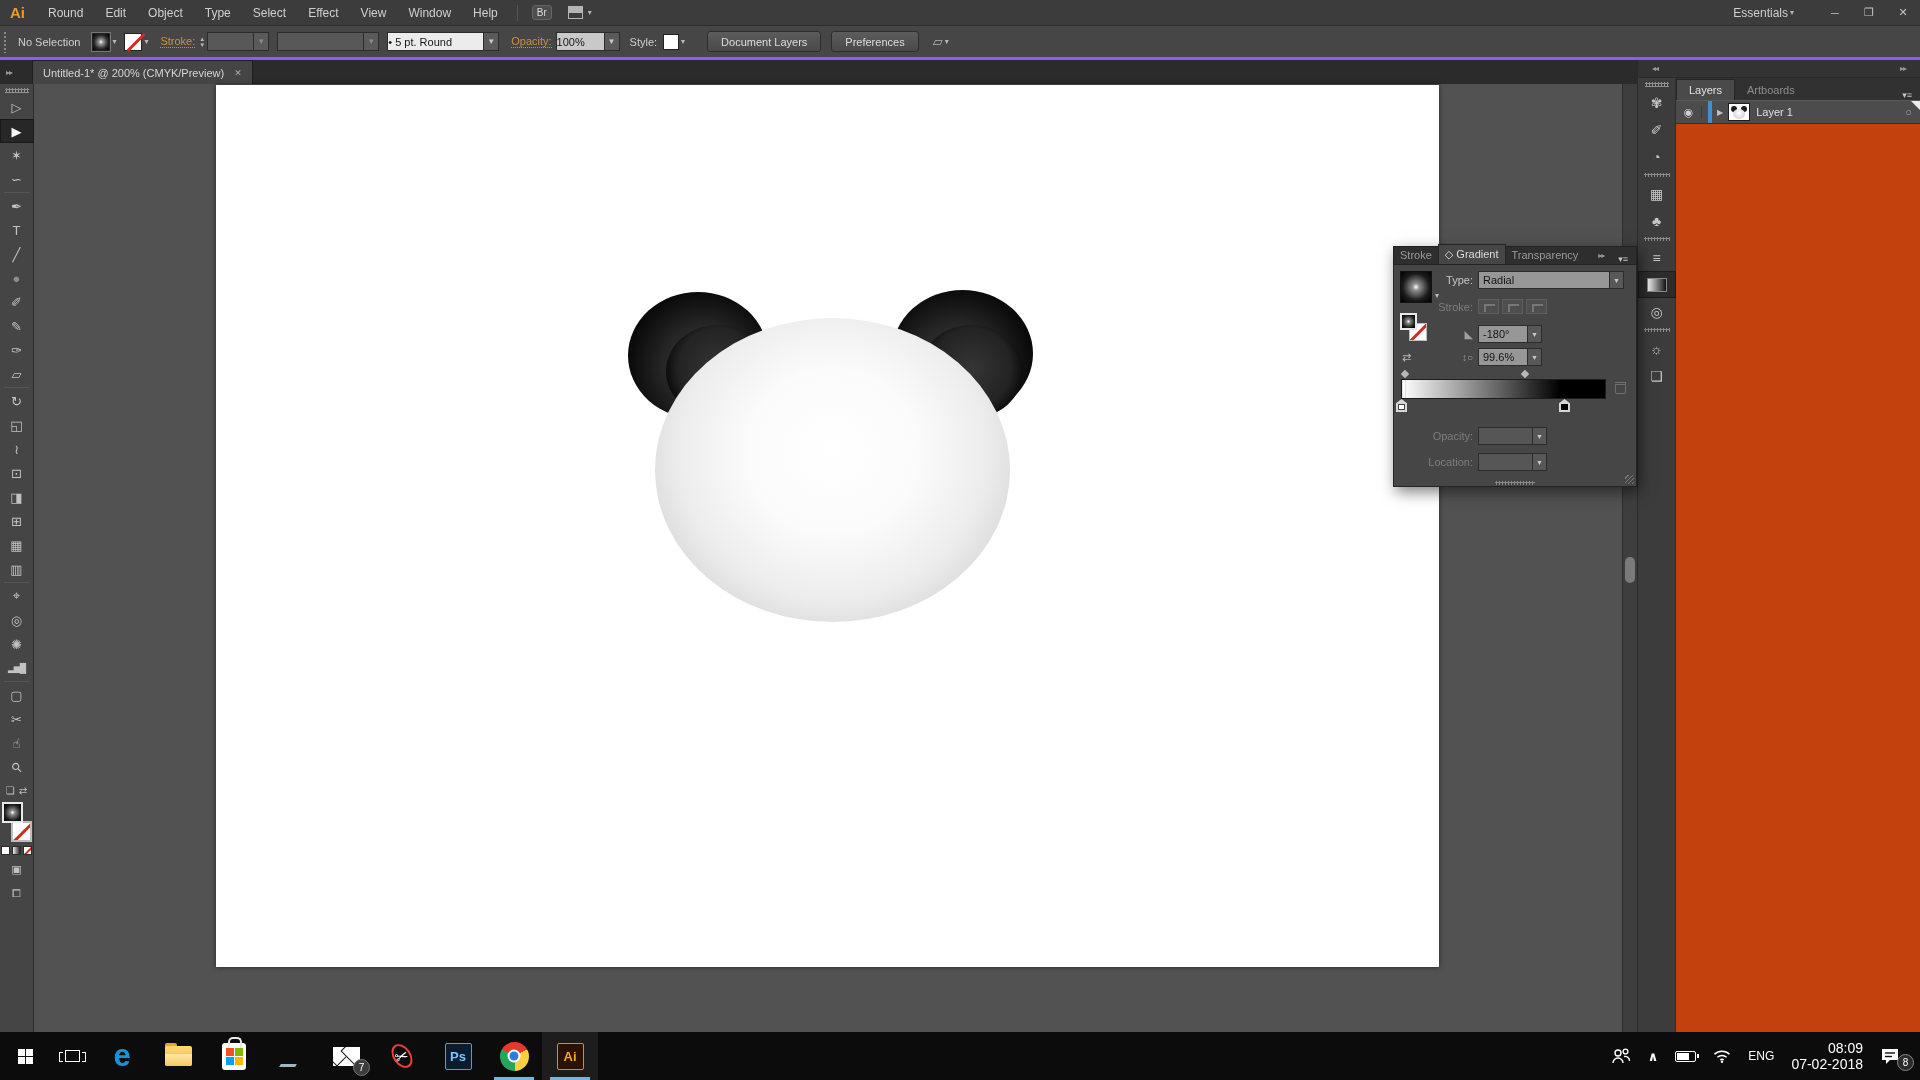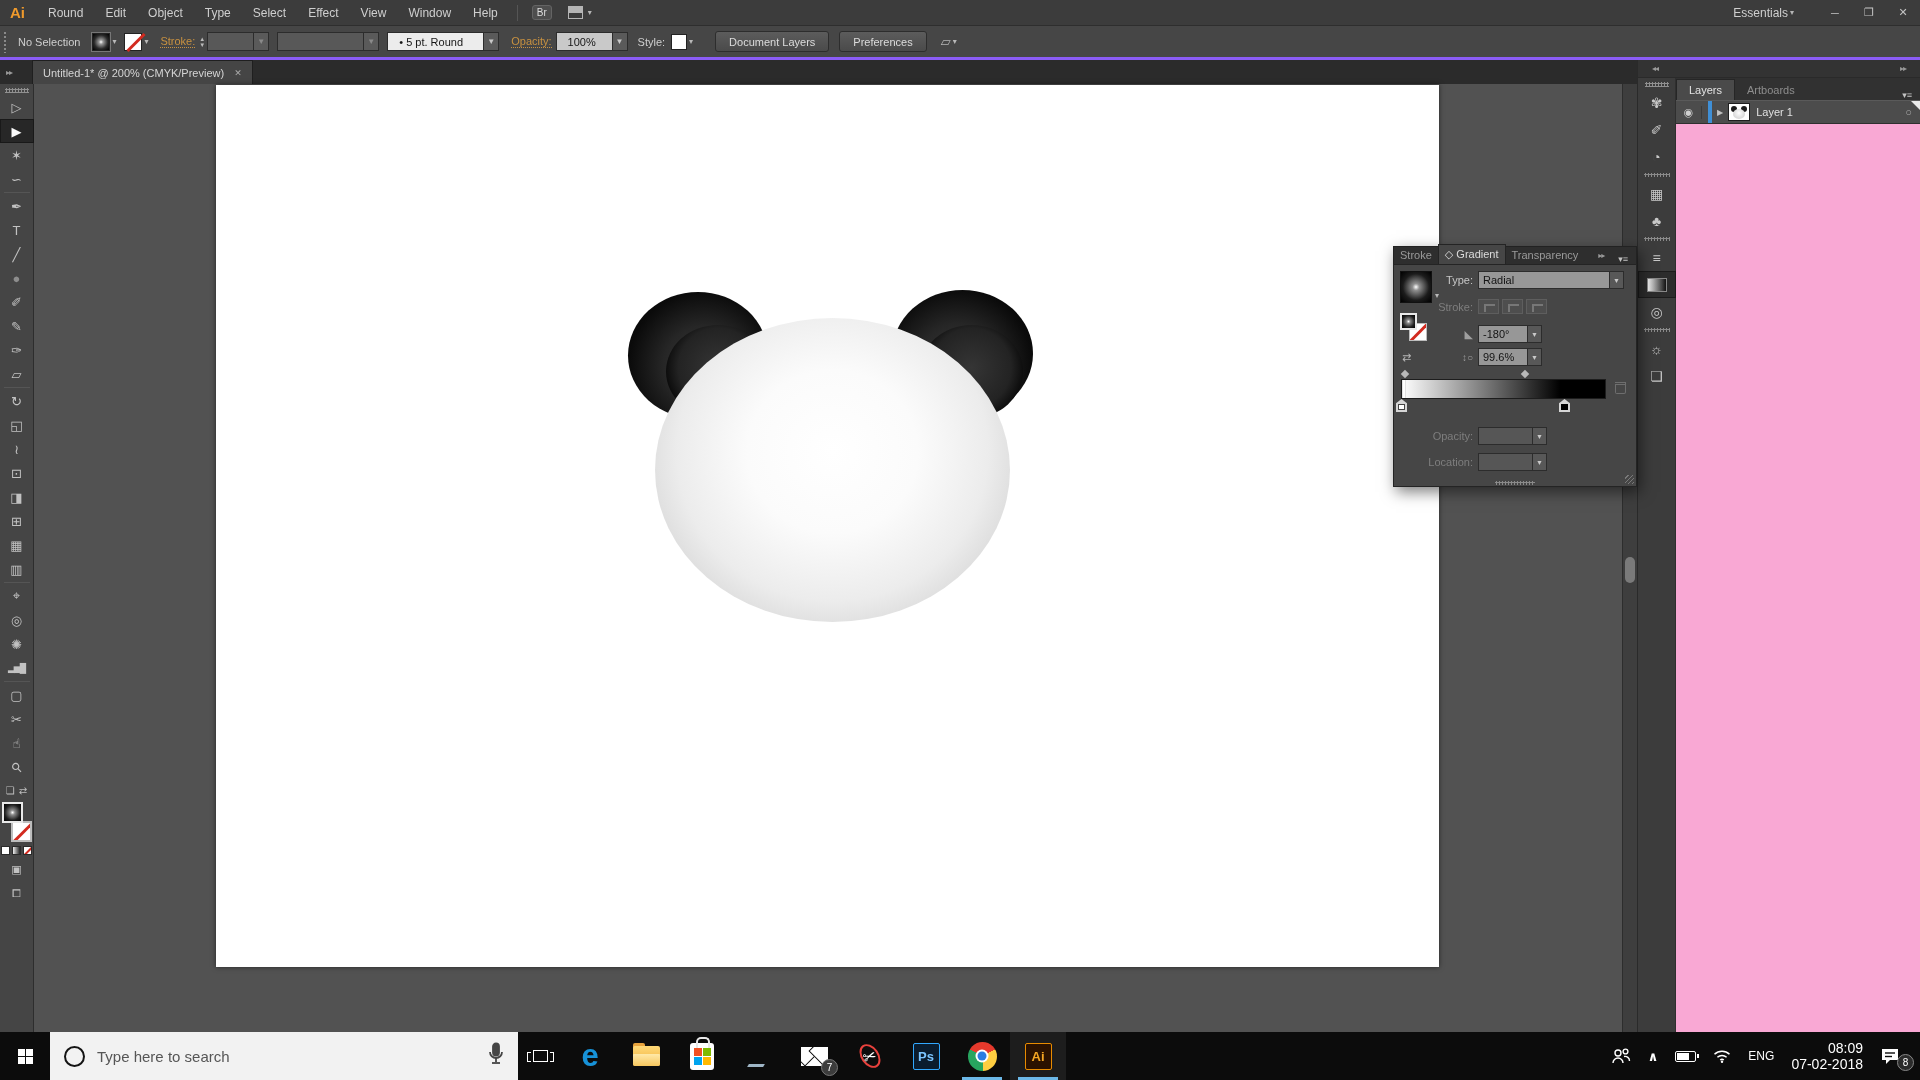--- a/index.html
+++ b/index.html
@@ -27,21 +27,21 @@
   .swatch{width:18px;height:18px;border:1px solid #222;position:relative}
   .swatch.fill-grad{background:radial-gradient(circle at 50% 50%,#fff 0%,#9a9a9a 18%,#2a2a2a 60%,#000 100%);outline:1px solid #777}
   .swatch.stroke-none{background:#fff}
   .swatch.stroke-none:before{content:"";position:absolute;left:-1px;top:7px;width:24px;height:3px;
     background:#d22a1f;transform:rotate(-45deg)}
   .mini-caret{font-size:8px;color:#b9b9b9;margin:0 8px 0 2px}
   .amber-link{color:#c89140;border-bottom:1px dotted #c89140;margin:0 4px;cursor:pointer}
   .stepper{display:flex;flex-direction:column;font-size:6px;color:#bbb;line-height:6px;margin-right:2px}
   .dd{display:flex;height:19px;align-items:stretch;margin-right:8px}
   .dd .val{background:#c9c9c9;color:#161616;border:1px solid #2c2c2c;border-right:none;
-    display:flex;align-items:center;padding:0 11px}
+    display:flex;align-items:center;padding:0 0}
   .dd .arr{width:16px;background:#5a5a5a;border:1px solid #2c2c2c;color:#c9c9c9;font-size:8px;
     display:flex;align-items:center;justify-content:center}
   .dd.dis .val{background:#585858;color:#585858}
   .dd.dis .arr{color:#8a8a8a}
   .dd.white .val{background:#ececec}
   .push-btn{background:linear-gradient(#5c5c5c,#4a4a4a);border:1px solid #2d2d2d;border-radius:3px;
     height:21px;color:#dcdcdc;padding:0 13px;display:flex;align-items:center;margin-right:10px;cursor:pointer}
   
   #tabbar{position:absolute;left:0;top:60px;width:1920px;height:24px;background:#2b2b2b;
     display:flex;align-items:flex-end;color:#d5d5d5;font-size:11px}
@@ -87,21 +87,21 @@
   #dock-head{height:18px;background:#333;display:flex;align-items:center;justify-content:space-between;
     padding:0 8px;border-bottom:1px solid #2a2a2a}
   #icon-strip{position:absolute;left:0;top:18px;width:38px;bottom:0;border-right:1px solid #2f2f2f;
     display:flex;flex-direction:column;align-items:center}
   .dicon{width:38px;height:27px;display:flex;align-items:center;justify-content:center;
     font-size:14px;color:#c8c8c8;cursor:pointer}
   .dicon.active{background:#2c2c2c;box-shadow:inset 0 0 0 1px #1c1c1c}
   .dgrad{width:20px;height:14px;border:1px solid #888;background:linear-gradient(to right,#f2f2f2,#111)}
   .dsep{width:26px;height:4px;margin:3px 0;
     background-image:radial-gradient(#8a8a8a 1px,transparent 1.2px);background-size:3px 3px}
-  #layers-panel{position:absolute;left:38px;top:18px;right:0;bottom:0;background:#f9a8d4}
+  #layers-panel{position:absolute;left:38px;top:18px;right:0;bottom:0;background:#c2410c}
   #panel-tabs{height:22px;background:#313131;display:flex;align-items:flex-end;font-size:11px}
   .ptab{padding:4px 12px;cursor:pointer}
   .ptab.on{background:#4a4a4a;color:#e3e3e3;border:1px solid #262626;border-bottom:none}
   .ptab.off{color:#8d8d8d}
   .pmenu{margin-left:auto;color:#c3c3c3;font-size:9px;padding:0 8px;cursor:pointer}
   #layer-row{position:relative;height:24px;background:#4c4c4c;border-top:1px solid #5a5a5a;
     border-bottom:1px solid #2f2f2f;display:flex;align-items:center;font-size:11px;color:#e0e0e0}
   .eye{width:26px;text-align:center;color:#cfcfcf;font-size:11px;border-right:1px solid #3a3a3a;cursor:pointer}
   .selbar{width:4px;height:100%;background:#3f8fd6;margin-left:6px}
   .expand{color:#c0c0c0;font-size:8px;padding:0 5px;cursor:pointer}
@@ -259,21 +259,21 @@
   <span class="dd dis">
     <span class="val" style="width:86px"></span>
     <span class="arr">▼</span>
   </span>
   <span class="dd white">
     <span class="val" style="width:96px">• 5 pt. Round</span>
     <span class="arr">▼</span>
   </span>
   <span class="amber-link">Opacity:</span>
   <span class="dd">
-    <span class="val" style="width:56px">100%</span>
+    <span class="val" style="width:48px">100%</span>
     <span class="arr">▼</span>
   </span>
   <span style="margin:0 6px 0 2px">Style:</span>
   <span class="swatch" style="background:#fff;width:16px;height:16px"></span>
   <span class="mini-caret">▾</span>
   <span class="push-btn" style="margin-left:14px">Document Layers</span>
   <span class="push-btn">Preferences</span>
   <span style="color:#b5b5b5;font-size:13px;margin-left:4px">▱</span>
   <span class="mini-caret">▾</span>
 </div>
@@ -483,34 +483,20 @@
 
 <div id="taskbar">
   <div id="start">
     <span class="winlogo">
         <i></i>
         <i></i>
         <i></i>
         <i></i>
       </span>
   </div>
-  <div id="searchbox">
-    <span id="cortana"></span>
-    <span id="search-text">Type here to search</span>
-    <span id="mic">
-      <svg width="16" height="24" viewBox="0 0 16 24">
-          <g fill="none" stroke="#454545" stroke-width="1.8">
-        <rect x="5" y="1.5" width="6" height="12" rx="3" fill="#454545"></rect>
-        <path d="M2 10a6 6 0 0 0 12 0"></path>
-            <line x1="8" y1="16" x2="8" y2="20"></line>
-            <line x1="4" y1="21" x2="12" y2="21"></line>
-      </g>
-        </svg>
-    </span>
-  </div>
   <div id="taskview">
       <span class="tv"></span>
     </div>
 
   <div class="app">
       <span id="edge-e">e</span>
     </div>
   <div class="app">
     <span class="folder">
         <span class="body"></span>

